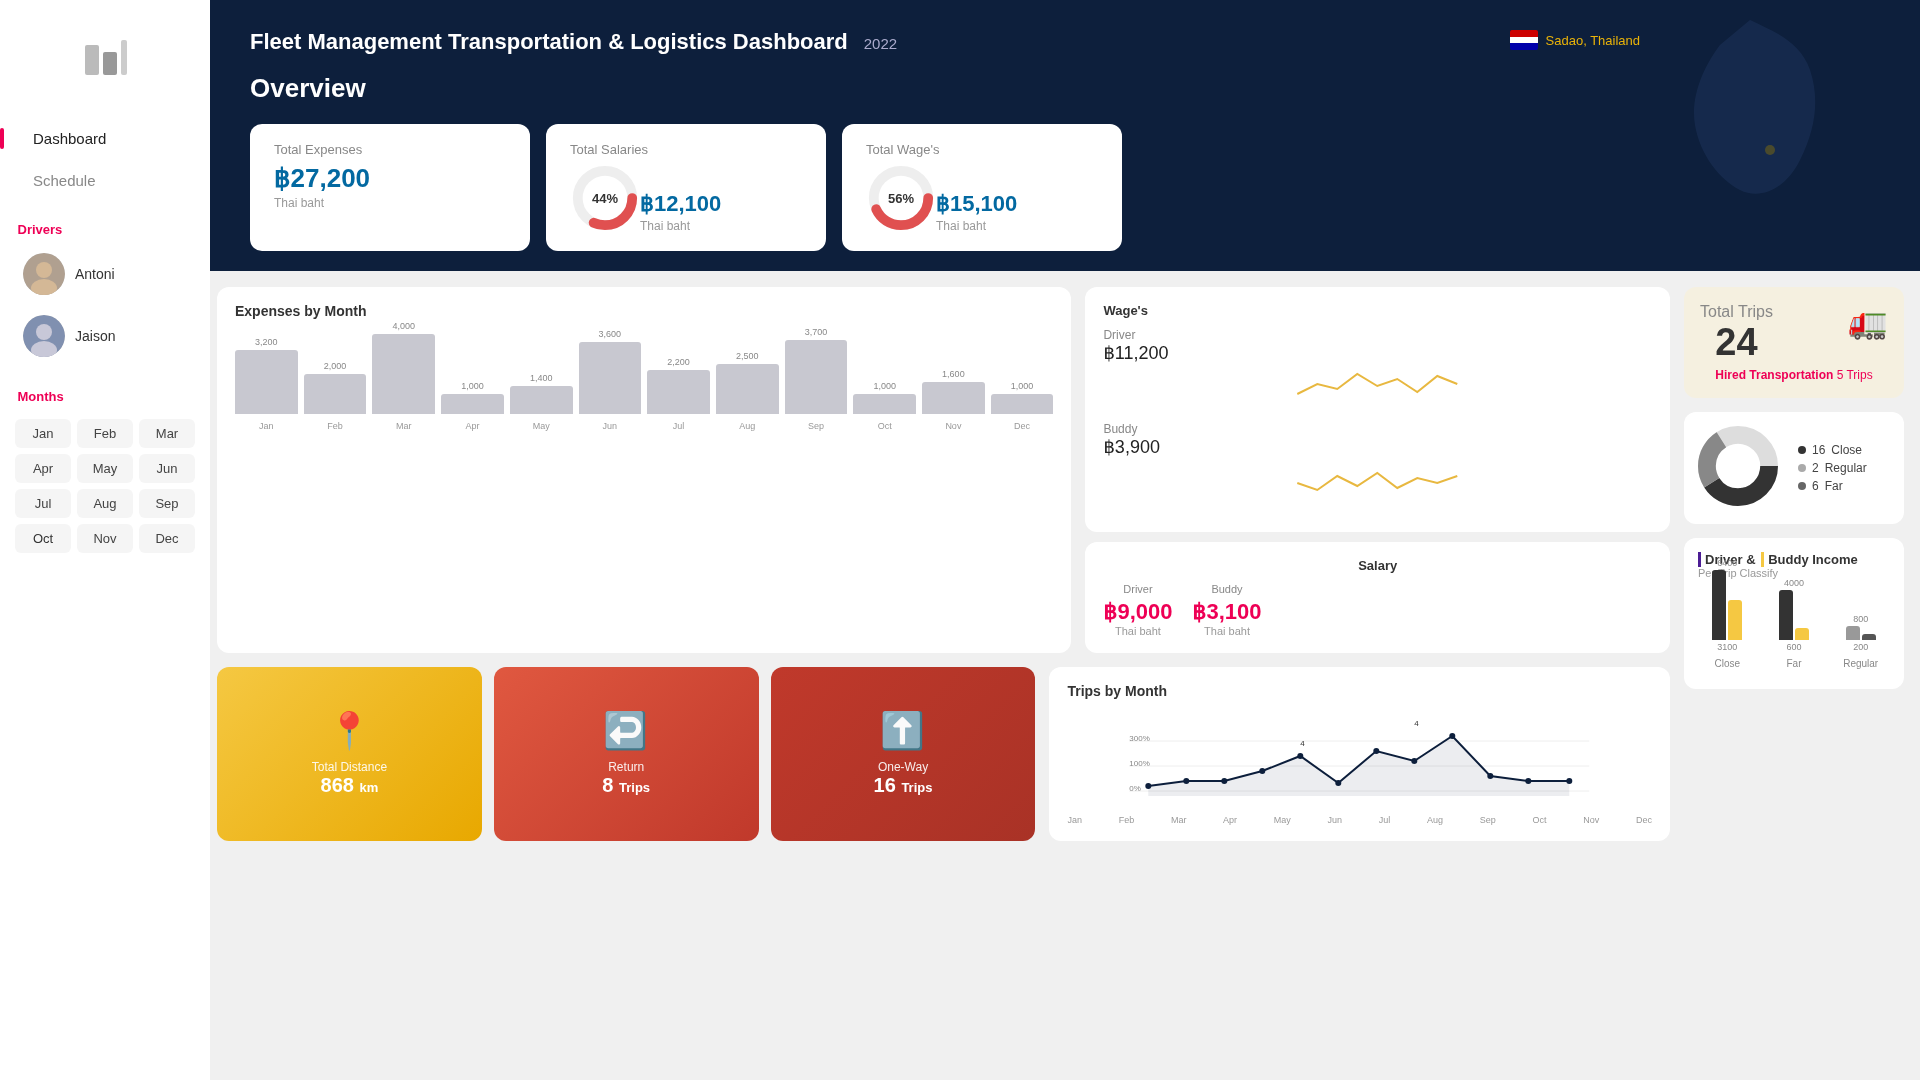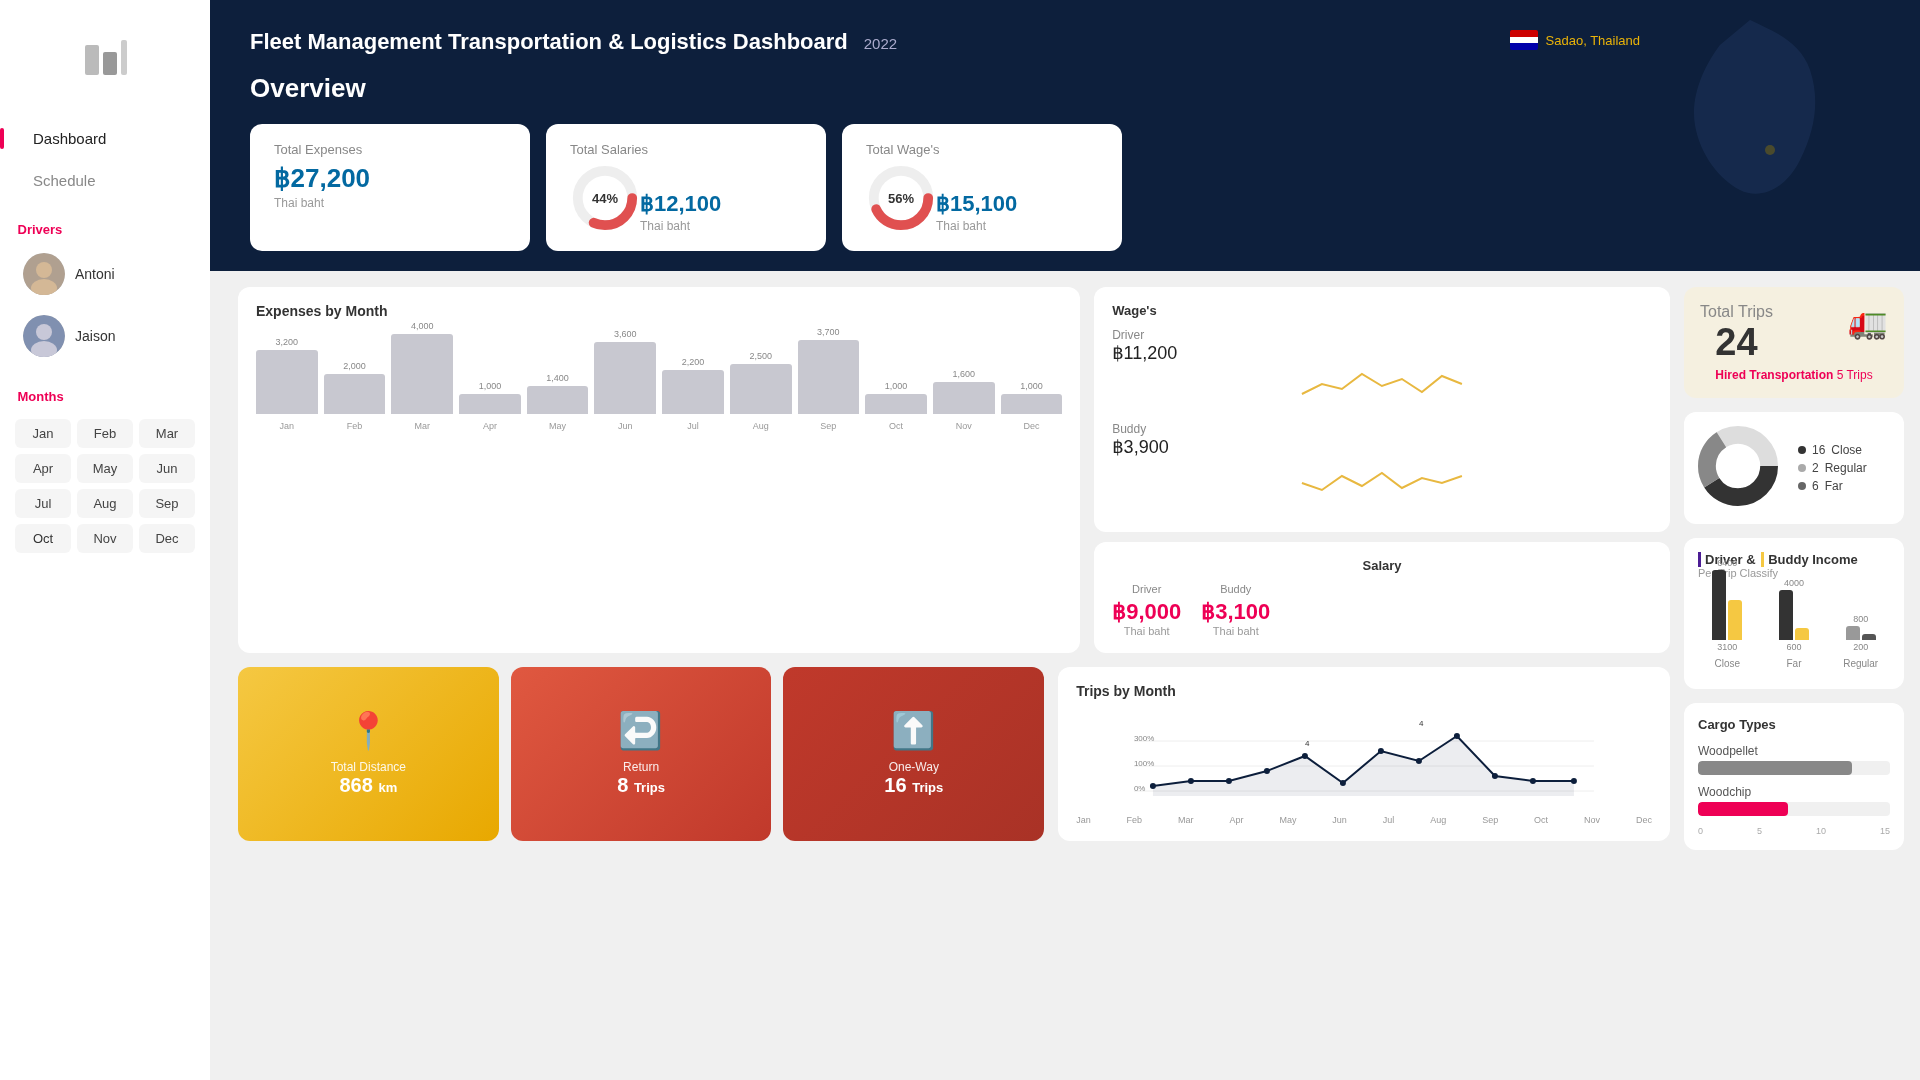--- a/index.html
+++ b/index.html
@@ -176,21 +176,21 @@
       color: #333;
     }
 
     
     .content-area {
       flex: 1;
       display: flex;
       gap: 0;
       overflow: hidden;
       background: #f0f0f0;
-      padding: 16px 16px 16px 28px;
+      padding: 16px 16px 16px 7px;
     }
 
     .left-content {
       flex: 1;
       display: flex;
       flex-direction: column;
       gap: 14px;
       margin-right: 14px;
     }
     .right-panel {
@@ -771,37 +771,16 @@
             <div style="display:flex;gap:2px;align-items:flex-end;">
               <div class="income-bar gray" style="height:14px;"></div>
               <div class="income-bar sm" style="height:6px;"></div>
             </div>
             <div style="font-size:9px;color:#888;">200</div>
             <div class="income-label">Regular</div>
           </div>
         </div>
       </div>
 
-      <div class="cargo-card">
-        <div class="cargo-title">Cargo Types</div>
-        <div class="cargo-row">
-          <div class="cargo-name">Woodpellet</div>
-          <div class="cargo-bar-bg">
-            <div class="cargo-bar-fill gray" style="width:80%;"></div>
-          </div>
-        </div>
-        <div class="cargo-row">
-          <div class="cargo-name">Woodchip</div>
-          <div class="cargo-bar-bg">
-            <div class="cargo-bar-fill red" style="width:47%;"></div>
-          </div>
-        </div>
-        <div class="cargo-axis">
-          <span>0</span>
-          <span>5</span>
-          <span>10</span>
-          <span>15</span>
-        </div>
-      </div>
 
     </div>
   </div>
 </div>
 
 </body></html>

